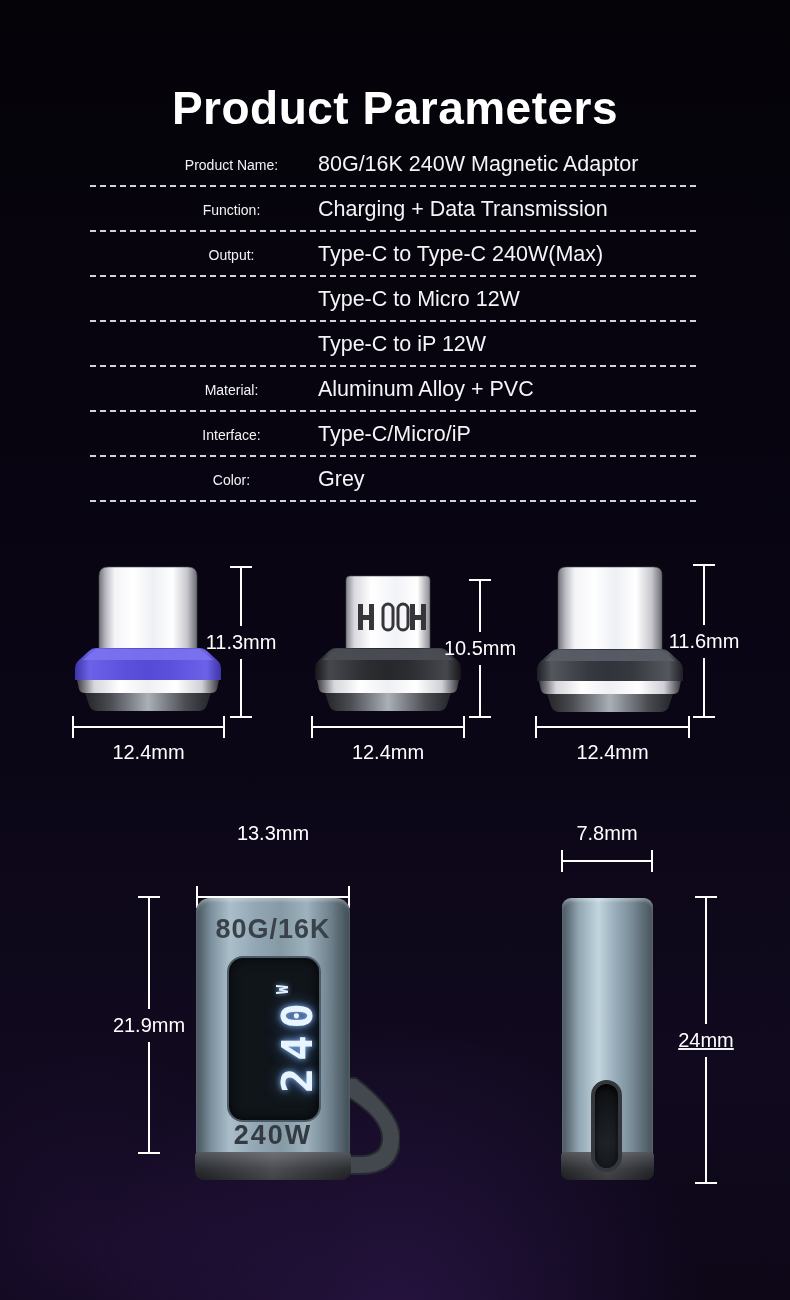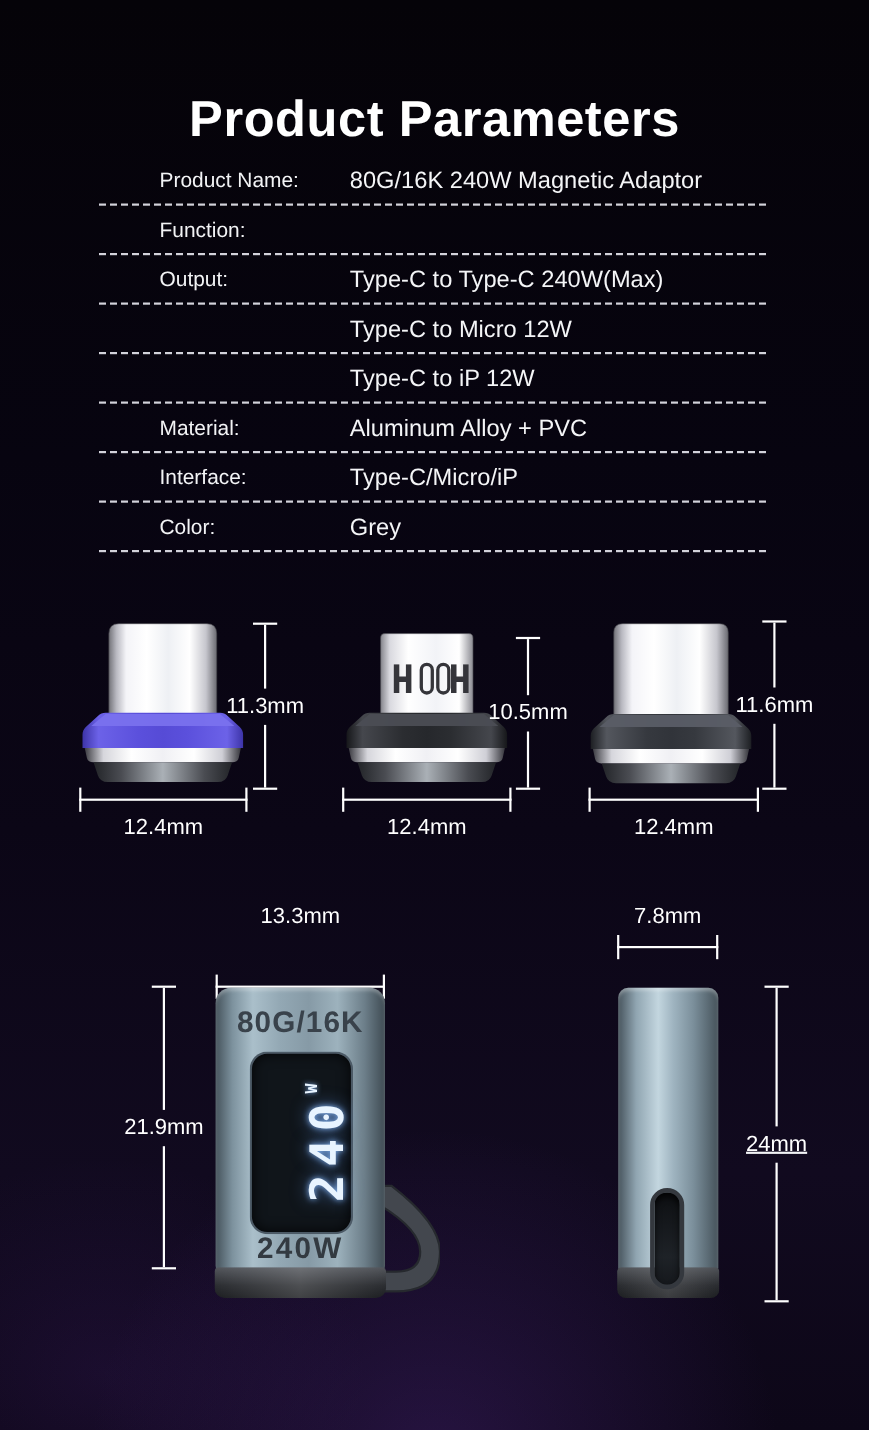--- a/index.html
+++ b/index.html
@@ -12,21 +12,21 @@
       linear-gradient(180deg,#050308 0%,#070410 32%,#0b0616 58%,#110a1f 82%,#0d0718 100%);
   }
   
   .page-title{
     position:absolute;top:50px;left:0;right:0;text-align:center;
     font-size:46px;font-weight:800;letter-spacing:.5px;color:#fff;
   }
   
   .spec-table{position:absolute;left:90px;top:142px;width:610px;}
   .spec-row{position:relative;height:45px;display:grid;grid-template-columns:228px 1fr;align-items:center;}
-  .spec-label{padding-left:55px;font-size:19px;color:#f2f3f5;}
+  .spec-label{padding-left:55px;font-size:14px;color:#f2f3f5;text-align:center;}
   .spec-value{font-size:21.5px;color:#f4f5f7;}
   .divider{position:absolute;left:0;right:0;bottom:0;height:2px;display:block;
     background:repeating-linear-gradient(90deg,rgba(228,228,236,.92) 0 6px,transparent 6px 10px);}
   
   .dim-label{font-size:20px;color:#fff;white-space:nowrap;}
   .vdim{position:absolute;display:flex;flex-direction:column;align-items:center;}
   .vdim .vcap{flex:none;width:22px;height:2px;background:#fff;}
   .vdim .vseg{flex:1;width:2px;background:#fff;}
   .vdim .dim-label{flex:none;margin:5px 0;}
   .hdim{position:absolute;display:flex;flex-direction:column;}
@@ -110,20 +110,21 @@
   <h1 class="page-title">Product Parameters</h1>
 
   <div class="spec-table">
     <div class="spec-row">
       <span class="spec-label">Product Name:</span>
       <span class="spec-value">80G/16K 240W Magnetic Adaptor</span>
       <i class="divider"></i>
     </div>
     <div class="spec-row">
       <span class="spec-label">Function:</span>
+      <span class="spec-value">Charging + Data Transmission</span>
       <i class="divider"></i>
     </div>
     <div class="spec-row">
       <span class="spec-label">Output:</span>
       <span class="spec-value">Type-C to Type-C 240W(Max)</span>
       <i class="divider"></i>
     </div>
     <div class="spec-row">
       <span class="spec-label"></span>
       <span class="spec-value">Type-C to Micro 12W</span>

